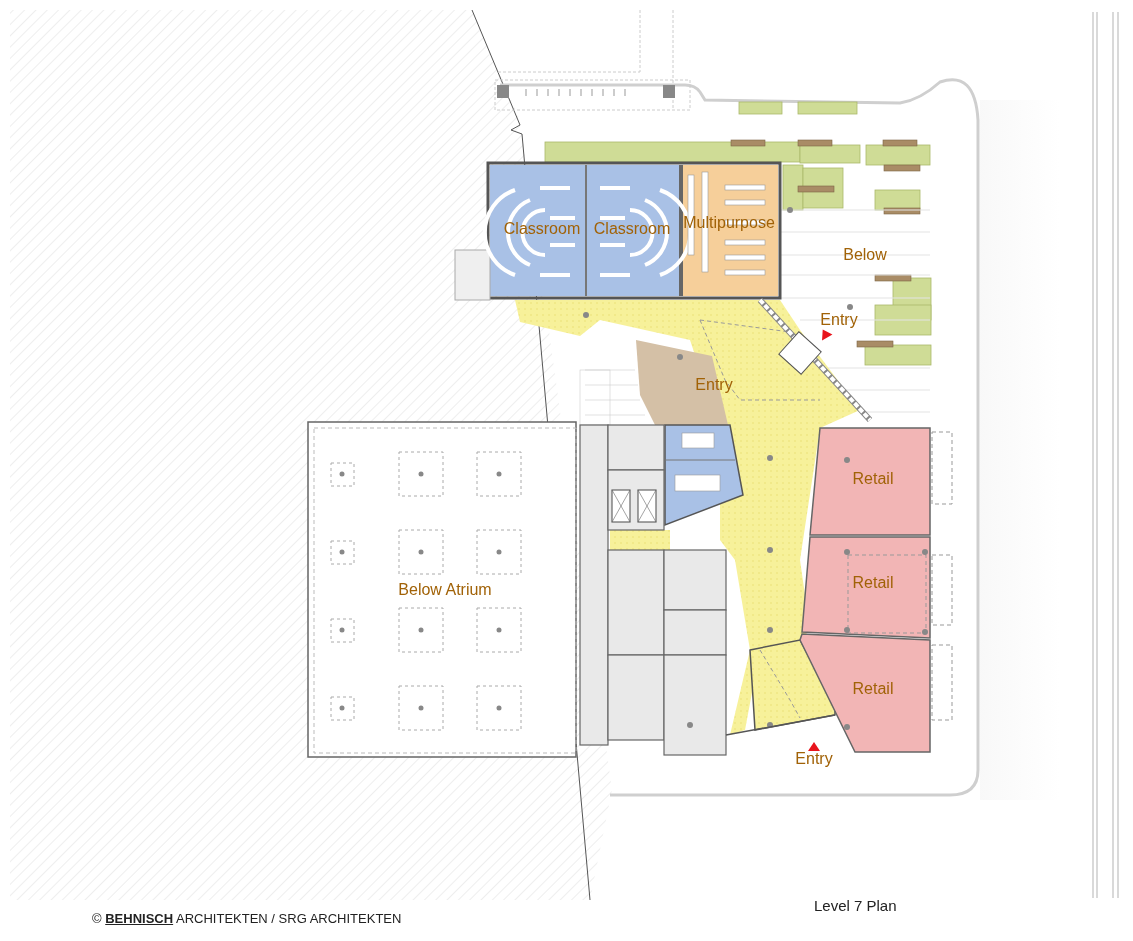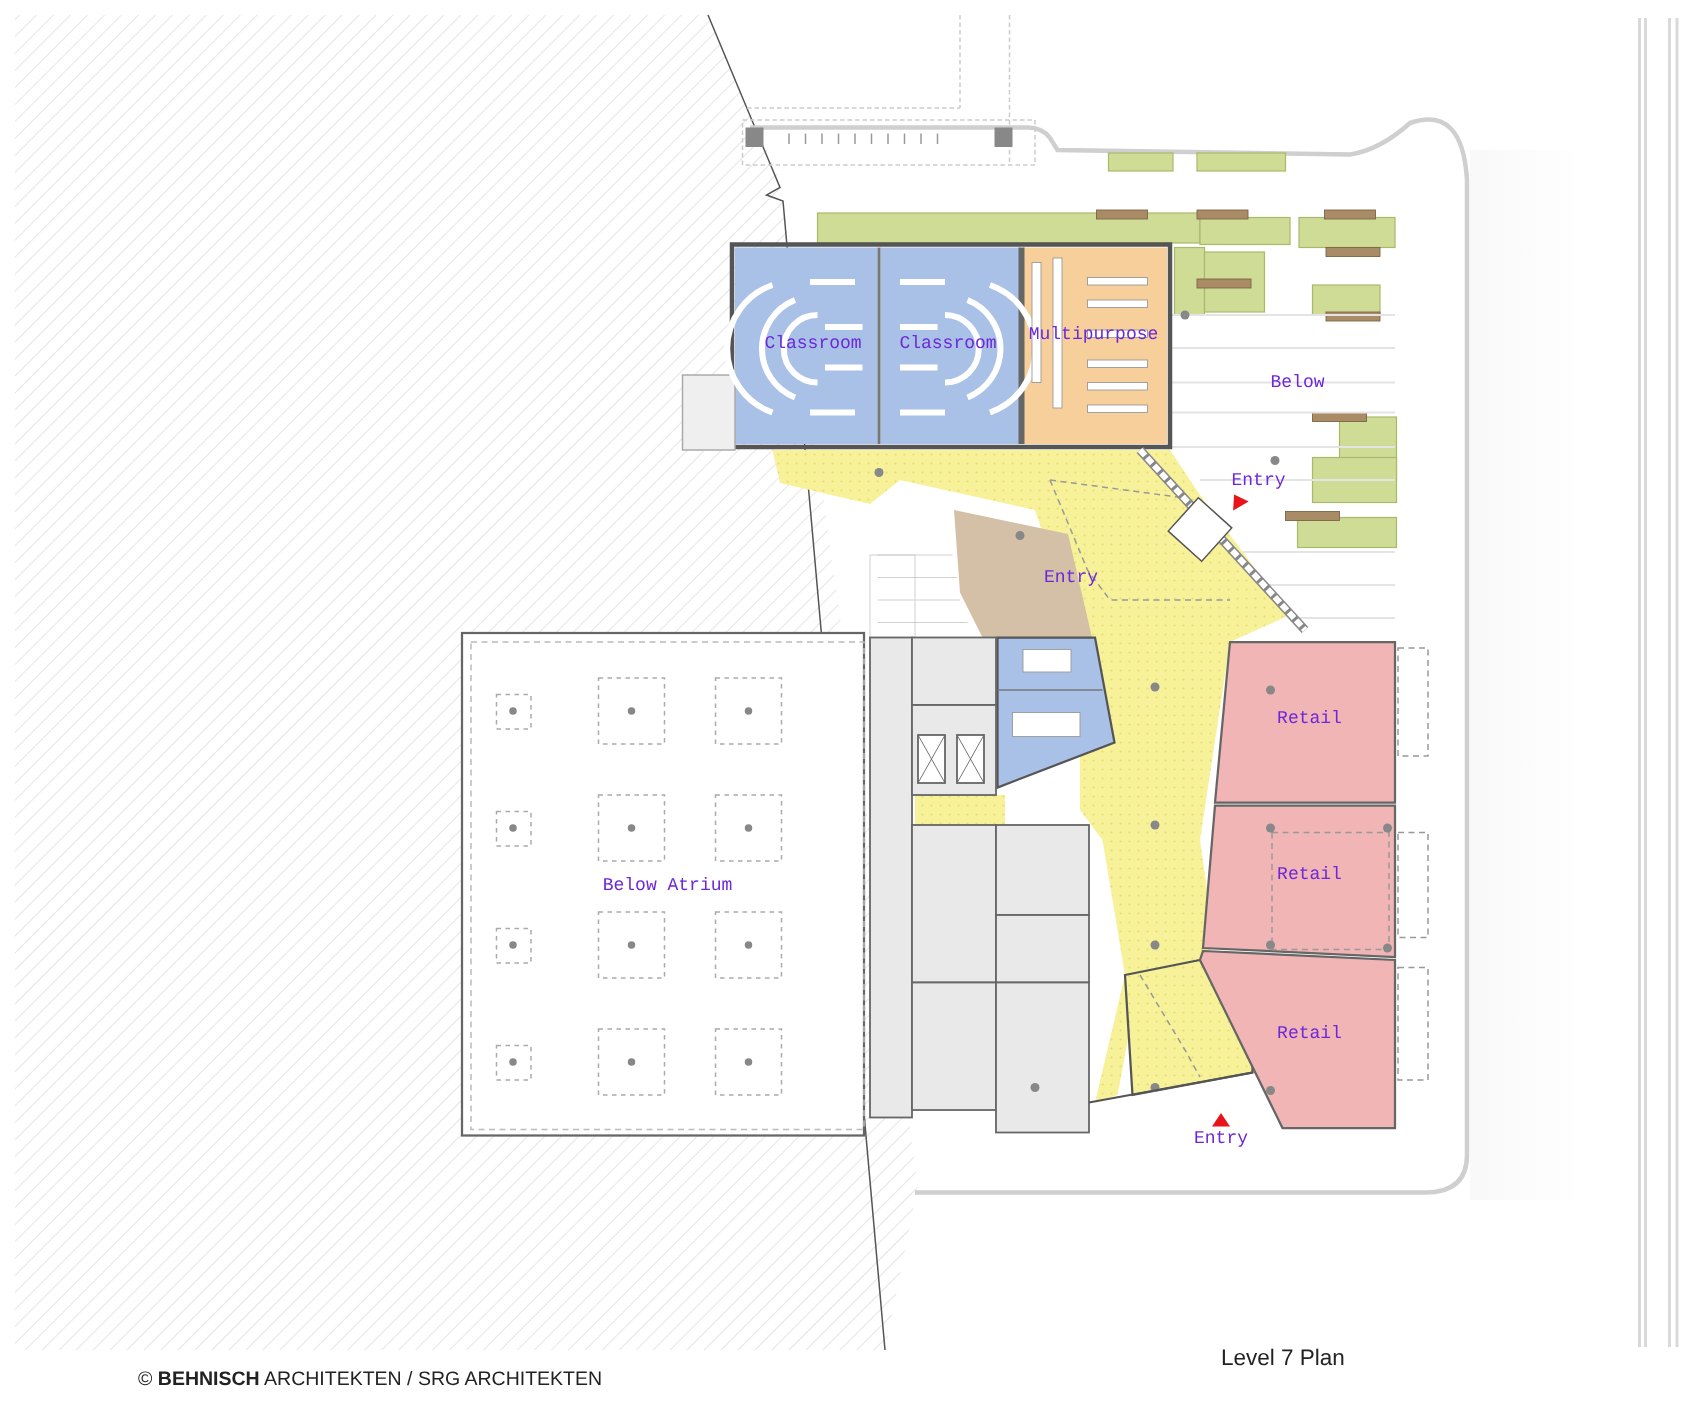--- a/index.html
+++ b/index.html
@@ -1,20 +1,20 @@
 <!DOCTYPE html>
 <html><head>
 <meta charset="utf-8">
 <style>
   html, body { margin: 0; padding: 0; background: #ffffff; }
   body { width: 1133px; height: 941px; position: relative; overflow: hidden; font-family: "Liberation Sans", sans-serif; }
   #plan { position: absolute; left: 0; top: 0; width: 1133px; height: 941px; }
-  .lbl { position: absolute; font-family: Liberation Mono, monospace; font-size: 12px; color: #6d28d9; white-space: nowrap; transform: translate(-50%, -50%); }
+  .lbl { position: absolute; font-family: Liberation Sans, sans-serif; font-size: 16px; color: #a16207; white-space: nowrap; transform: translate(-50%, -50%); }
   .footer-credit { position: absolute; left: 92px; top: 911px; font-size: 13px; color: #222; }
-  .footer-credit b { font-weight: bold; }
+  .footer-credit b { font-weight: bold; text-decoration: underline; }
   .footer-title { position: absolute; left: 814px; top: 897px; font-size: 15px; color: #222; }
   .entry-arrow { position: absolute; width: 0; height: 0; border-left: 6px solid transparent; border-right: 6px solid transparent; border-bottom: 9px solid #e8141c; }
 </style>
 </head>
 <body>
 
 <svg id="plan" viewBox="0 0 1133 941" xmlns="http://www.w3.org/2000/svg">
   <defs>
     <pattern id="hatch" width="8" height="8" patternUnits="userSpaceOnUse" patternTransform="rotate(45)">
       <line x1="0" y1="0" x2="0" y2="8" stroke="#e2e2e2" stroke-width="1.2"></line>

